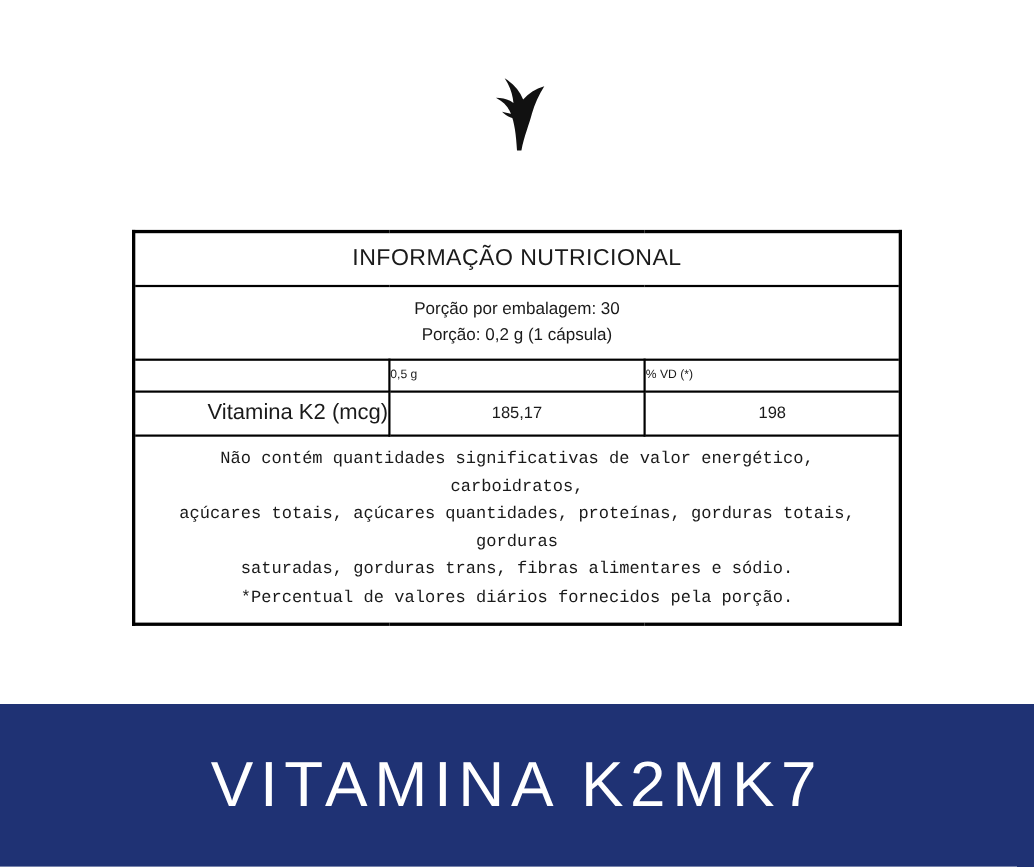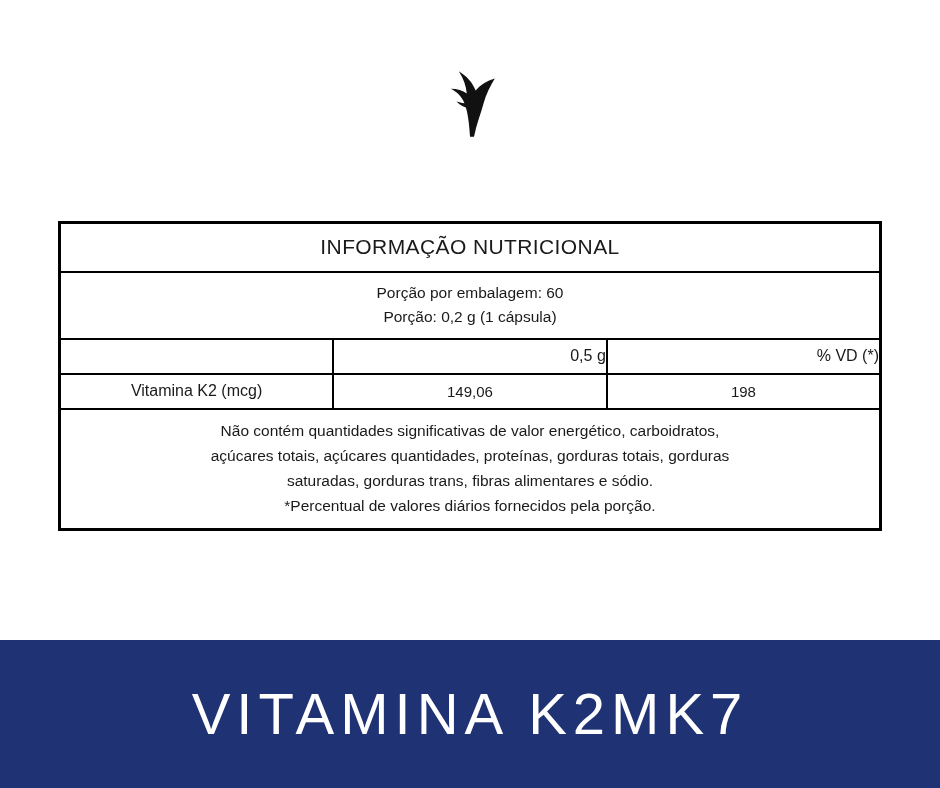--- a/index.html
+++ b/index.html
@@ -25,22 +25,22 @@
     justify-content: center;
   }
   .logo-mark {
     width: 80px;
     height: 80px;
     display: block;
   }
 
   
   .table-wrap {
-    width: 824px;
-    margin: 21px auto 0 auto;
+    width: 700px;
+    margin: 9px auto 0 auto;
   }
   table.nutrition {
     width: 100%;
     border-collapse: collapse;
     border: 3px solid #000000;
     table-layout: fixed;
   }
   table.nutrition td,
   table.nutrition th {
     border: 1px solid #000000;
@@ -61,32 +61,32 @@
     font-size: 15.5px;
     line-height: 1.55;
     padding: 8px 0 9px 0 !important;
     border-bottom: 2px solid #000 !important;
   }
   .hdr-blank {
     border-right: 2px solid #000 !important;
     border-bottom: 2px solid #000 !important;
   }
   .hdr-amount, .hdr-vd {
-    text-align: right;
-    font-size: 16px;
+    text-align: left;
+    font-size: 11px;
     font-weight: bold;
     padding: 7px 0 8px 0 !important;
     border-bottom: 2px solid #000 !important;
   }
   .hdr-amount {
     border-right: 2px solid #000 !important;
   }
   .row-name {
-    text-align: center;
-    font-size: 16px;
+    text-align: right;
+    font-size: 20px;
     padding: 7px 0 8px 0 !important;
     border-right: 2px solid #000 !important;
     border-bottom: 2px solid #000 !important;
   }
   .row-amount {
     text-align: center;
     font-size: 15px;
     padding: 7px 0 8px 0 !important;
     border-right: 2px solid #000 !important;
     border-bottom: 2px solid #000 !important;
@@ -95,20 +95,21 @@
     text-align: center;
     font-size: 15px;
     padding: 7px 0 8px 0 !important;
     border-bottom: 2px solid #000 !important;
   }
   .footnote-cell {
     text-align: center;
     font-size: 15.5px;
     line-height: 1.62;
     padding: 8px 16px 10px 16px !important;
+    font-family: Liberation Mono, monospace;
   }
   .footnote-line {
     display: block;
   }
 
   
   .banner {
     position: absolute;
     left: 0;
     bottom: 0;
@@ -140,32 +141,32 @@
 </div>
 
 <div class="table-wrap">
   <table class="nutrition">
     <tbody>
       <tr>
         <td class="title-cell" colspan="3">INFORMAÇÃO NUTRICIONAL</td>
       </tr>
       <tr>
         <td class="portion-cell" colspan="3">
-          <span class="footnote-line">Porção por embalagem: 60</span>
+          <span class="footnote-line">Porção por embalagem: 30</span>
           <span class="footnote-line">Porção: 0,2 g (1 cápsula)</span>
         </td>
       </tr>
       <tr>
         <td class="hdr-blank" style="width:370px"></td>
         <td class="hdr-amount" style="width:225px">0,5 g</td>
         <td class="hdr-vd">% VD (*)</td>
       </tr>
       <tr>
         <td class="row-name">Vitamina K2 (mcg)</td>
-        <td class="row-amount">149,06</td>
+        <td class="row-amount">185,17</td>
         <td class="row-vd">198</td>
       </tr>
       <tr>
         <td class="footnote-cell" colspan="3">
           <span class="footnote-line">Não contém quantidades significativas de valor energético, carboidratos,</span>
           <span class="footnote-line">açúcares totais, açúcares quantidades, proteínas, gorduras totais, gorduras</span>
           <span class="footnote-line">saturadas, gorduras trans, fibras alimentares e sódio.</span>
           <span class="footnote-line">*Percentual de valores diários fornecidos pela porção.</span>
         </td>
       </tr>

